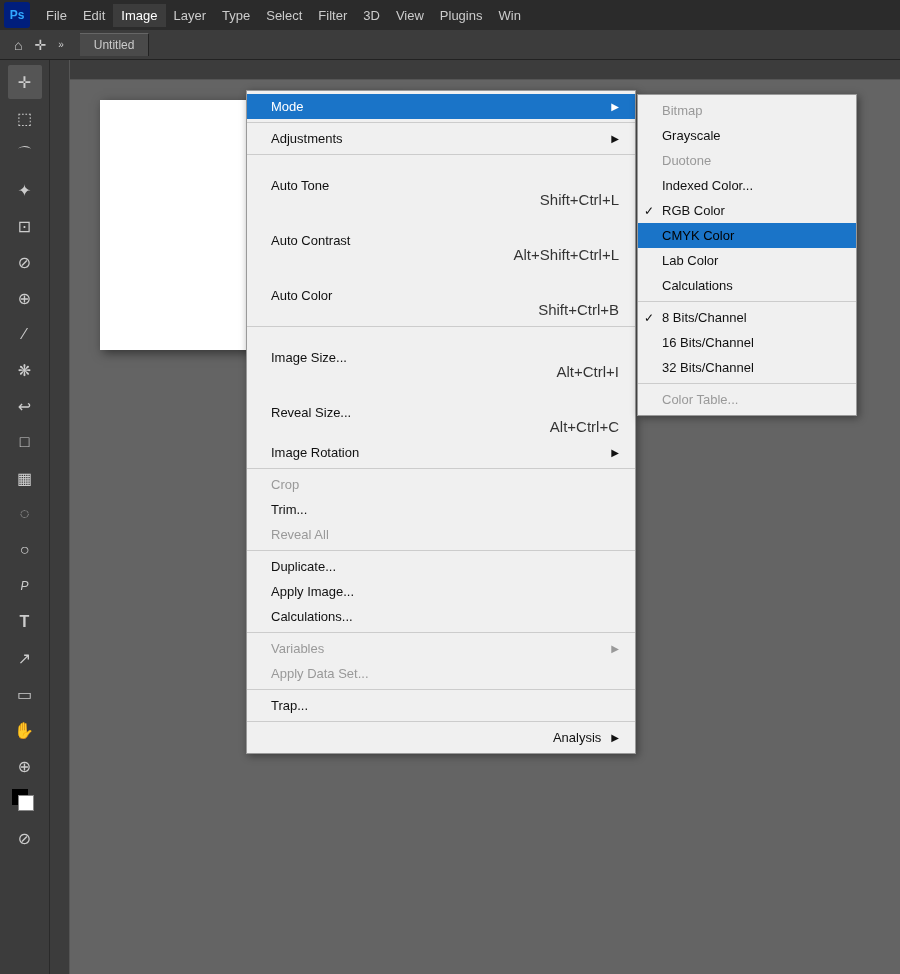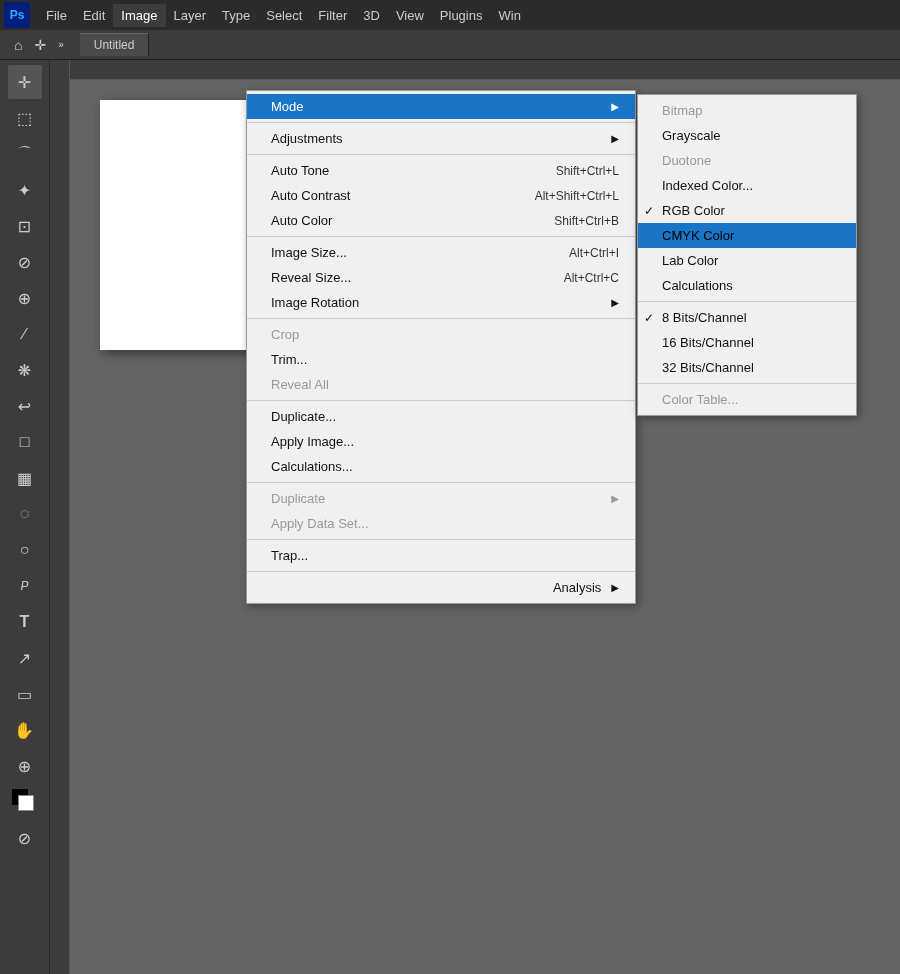--- a/index.html
+++ b/index.html
@@ -184,22 +184,23 @@
     .menu-row.disabled {
       color: #999;
       cursor: default;
     }
     .menu-row-label {
       flex: 1;
     }
     .menu-row-shortcut {
       margin-left: 30px;
       color: inherit;
-      font-size: 12px;
+      font-size: 15px;
       opacity: 0.85;
+      margin-top: 28px;
     }
     .menu-row-arrow {
       margin-left: 10px;
       font-size: 10px;
     }
 
     
     .submenu {
       position: absolute;
       top: 0;
@@ -414,21 +415,21 @@
         <div class="menu-row">
           <span class="menu-row-label">Apply Image...</span>
         </div>
         <div class="menu-row">
           <span class="menu-row-label">Calculations...</span>
         </div>
       </div>
 
       <div class="menu-section">
         <div class="menu-row disabled">
-          <span class="menu-row-label">Duplicate</span>
+          <span class="menu-row-label">Variables</span>
           <span class="menu-row-arrow">▶</span>
         </div>
         <div class="menu-row disabled">
           <span class="menu-row-label">Apply Data Set...</span>
         </div>
       </div>
 
       <div class="menu-section">
         <div class="menu-row">
           <span class="menu-row-label">Trap...</span>

